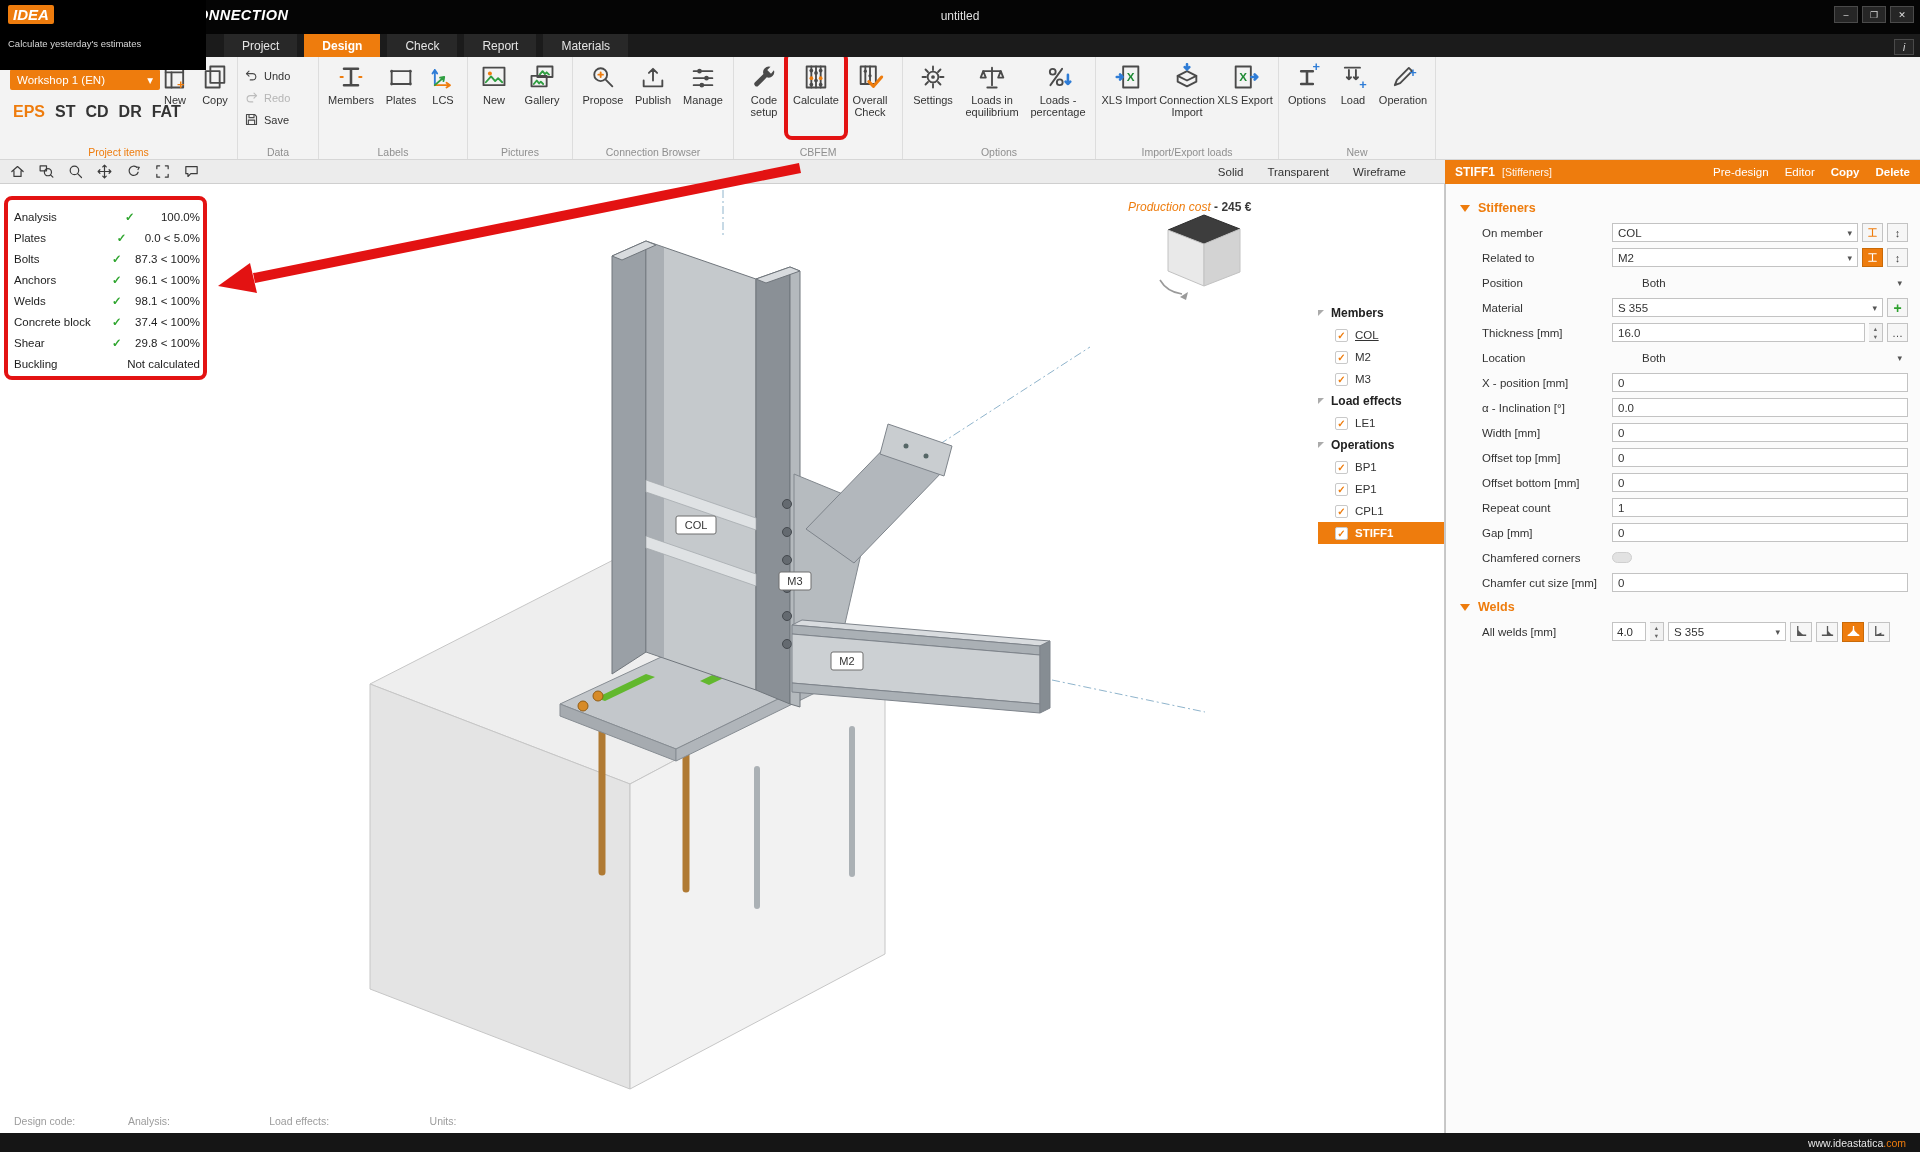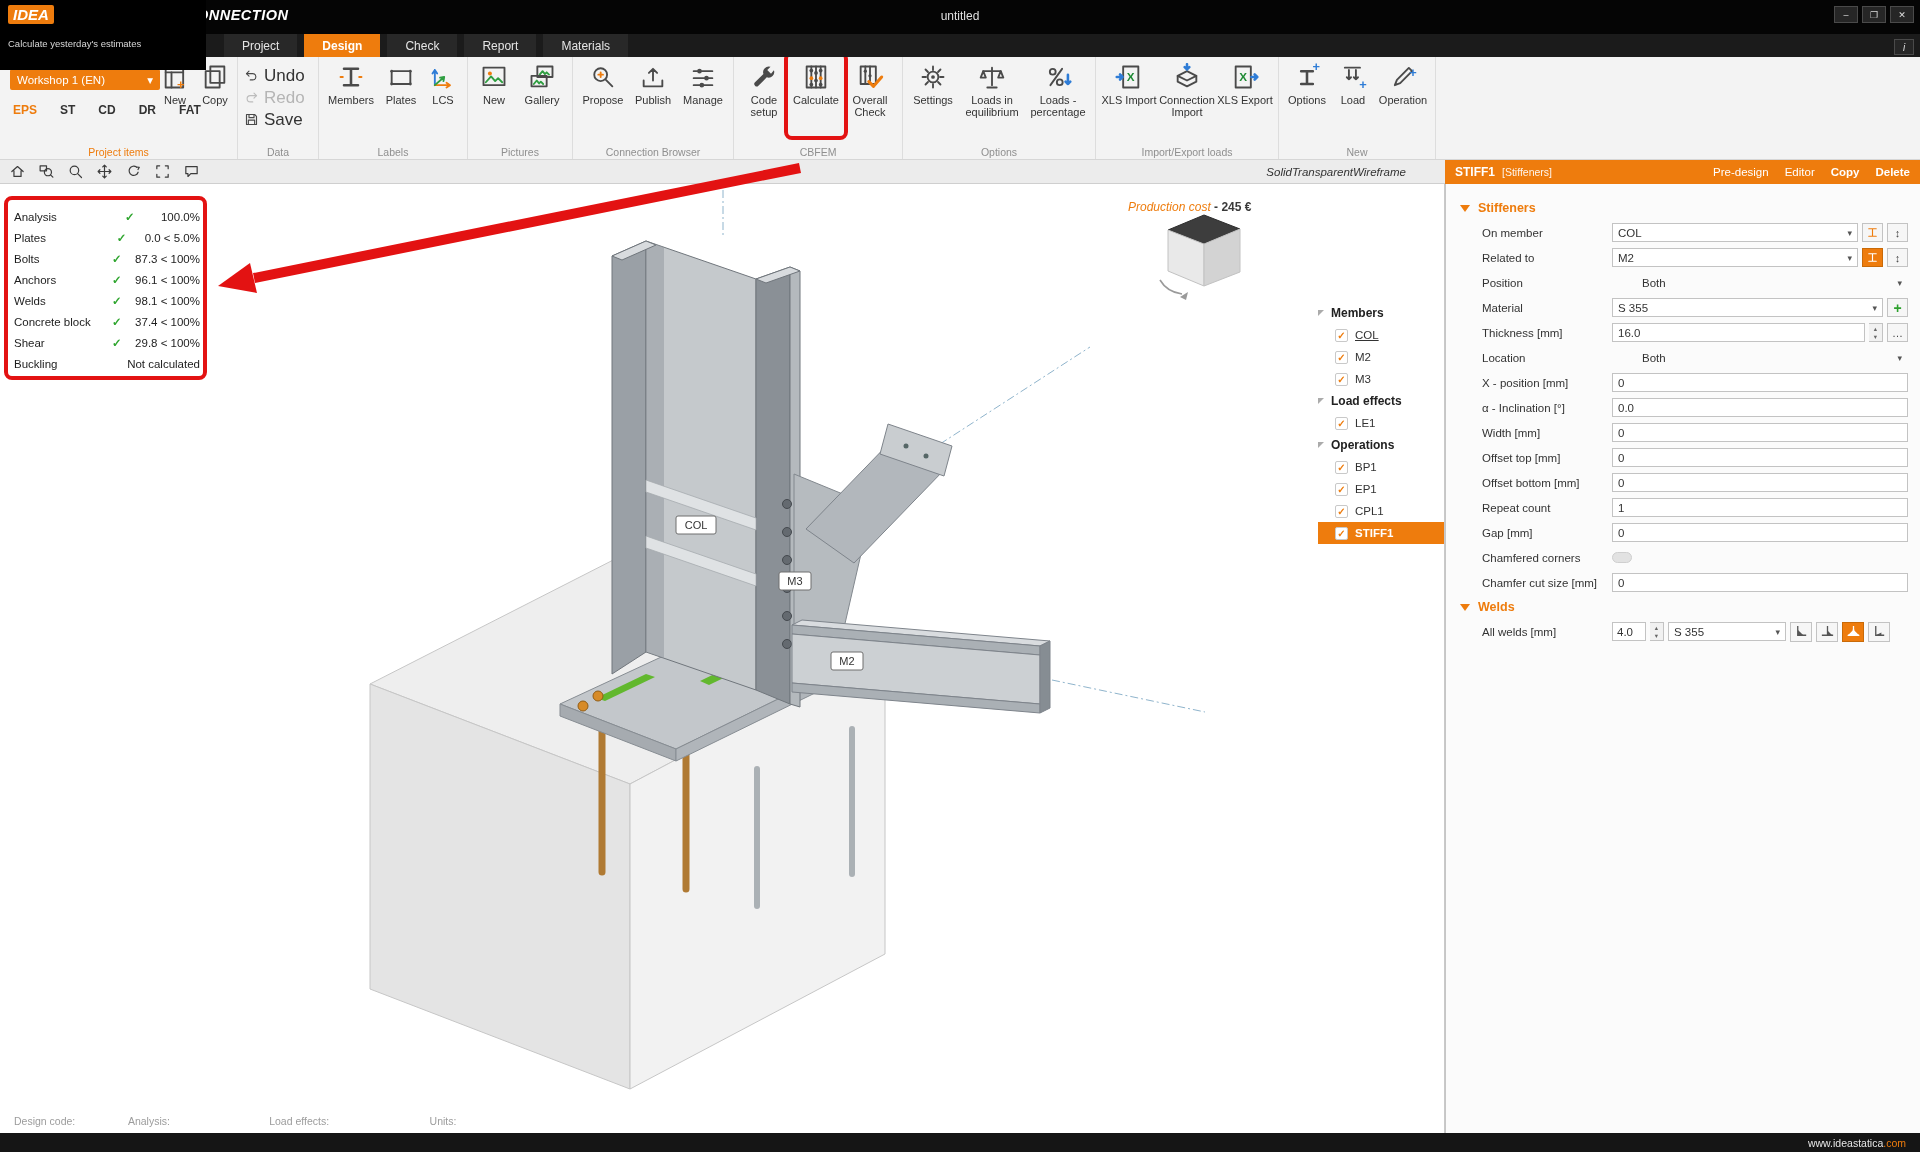--- a/index.html
+++ b/index.html
@@ -43,37 +43,37 @@
   .ic .sg{stroke:#2f9e41;}
   .ic .sw2{stroke-width:2.2;}
   .ic .sw3{stroke-width:2.6;}
   .ic text{stroke:none;fill:#4a4a4a;font-family:"Liberation Sans",sans-serif;}
   .ic text.tg{fill:#1f8a35;font-weight:bold;}
   .ic text.tb{fill:#2e7cd6;font-weight:bold;stroke:none;}
   .ic text.to{fill:var(--accent);font-weight:bold;stroke:none;}
   
   .pi{width:238px;display:block;}
   .wsbtn{margin:12px 0 0 6px;height:21px;width:150px;background:var(--accent);color:#fff;display:flex;align-items:center;justify-content:space-between;padding:0 7px;font-size:11.5px;border-radius:2px;}
-  .codes{display:flex;gap:23px;margin:13px 0 0 9px;font-size:12px;font-weight:bold;color:#333;}
+  .codes{display:flex;gap:10px;margin:13px 0 0 9px;font-size:16px;font-weight:bold;color:#333;}
   .codes span:first-child{color:var(--accent);}
   .pi-btns{position:absolute;right:2px;top:0;display:flex;}
   
   .dgroup{width:72px;display:flex;flex-direction:column;gap:3px;padding-top:9px;}
-  .smallbtn{display:flex;align-items:center;gap:5px;font-size:17px;color:#333;height:19px;padding-left:2px;}
+  .smallbtn{display:flex;align-items:center;gap:5px;font-size:11px;color:#333;height:19px;padding-left:2px;}
   .smallbtn.disabled{color:#b5b5b5;}
   .sic{width:15px;height:15px;flex:none;}
   .sic *{stroke:#4a4a4a;fill:none;stroke-width:1.8;stroke-linecap:round;stroke-linejoin:round;}
   .sic .sgray{stroke:#bcbcbc;}
   .sic .so{stroke:var(--accent);}
 
   
   .vtoolbar{position:absolute;left:0;top:160px;width:1445px;height:24px;background:#ececec;border-bottom:1px solid #cfcfcf;display:flex;align-items:center;gap:12px;padding:0 9px;z-index:2;}
   .vic{width:17px;height:17px;}
   .vic *{stroke:#3c3c3c;fill:none;stroke-width:1.7;stroke-linecap:round;stroke-linejoin:round;}
-  .viewmodes{margin-left:auto;margin-right:30px;display:flex;font-size:11.5px;color:#333;font-style:italic;}
+  .viewmodes{margin-left:auto;margin-right:30px;display:flex;gap:24px;font-size:11.5px;color:#333;}
 
   
   .props-head{position:absolute;left:1445px;top:160px;right:0;height:24px;background:var(--accent);color:#fff;display:flex;align-items:center;gap:7px;padding:0 10px;font-size:12px;z-index:2;}
   .ph-title{font-weight:bold;}
   .ph-sub{font-size:10.5px;opacity:.92;}
   .ph-actions{margin-left:auto;display:flex;gap:16px;font-size:11.5px;}
   .ph-actions .strong{font-weight:bold;}
 
   
   .viewport{position:absolute;left:0;top:184px;width:1445px;height:949px;background:#fff;overflow:hidden;border-right:1px solid #c9c9c9;}

